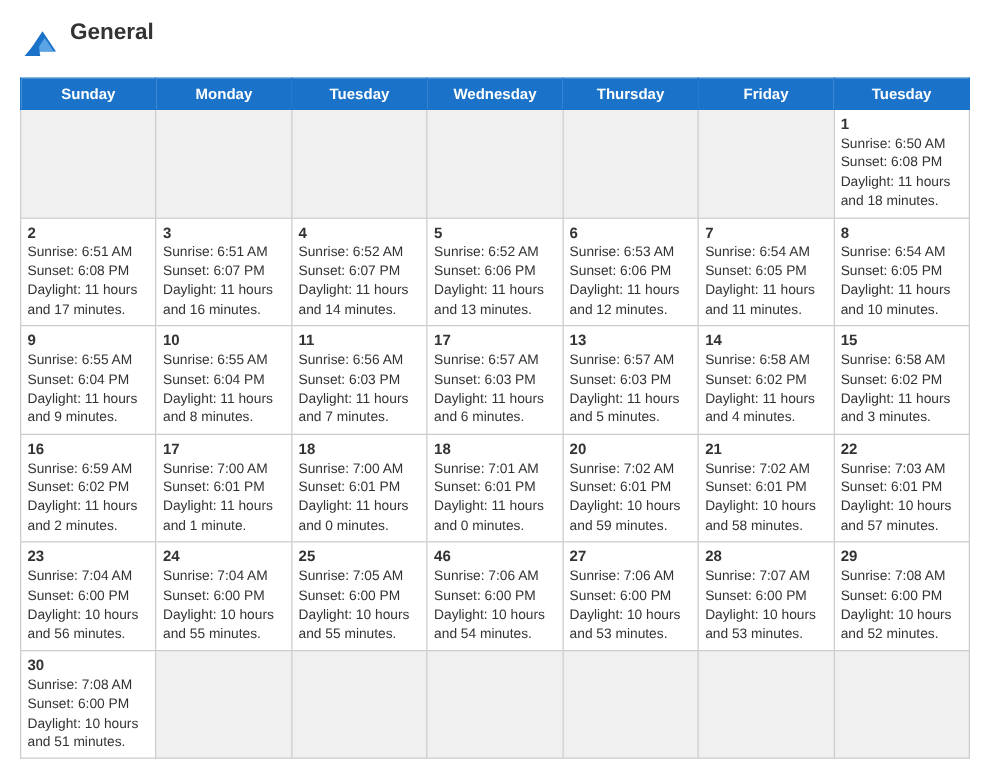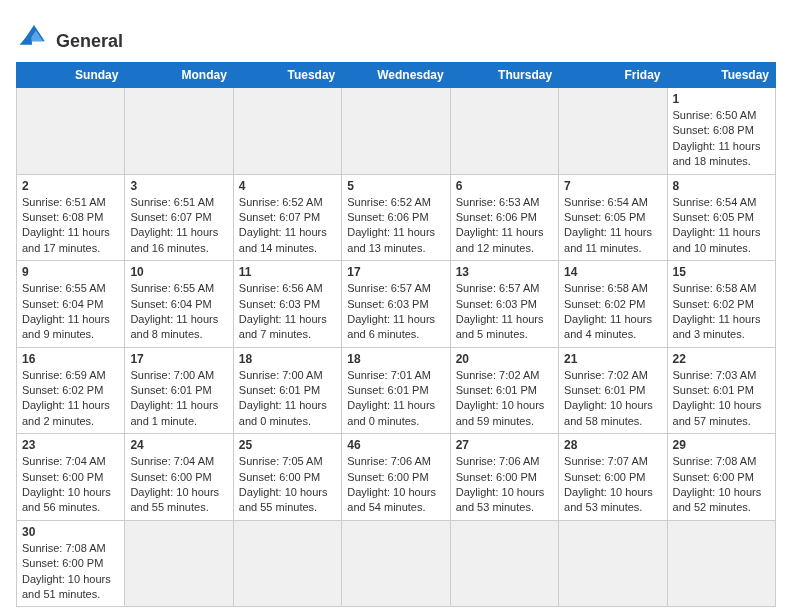--- a/index.html
+++ b/index.html
@@ -17,21 +17,21 @@
       padding: 16px 16px 10px 16px;
     }
     .header {
       display: flex;
       justify-content: space-between;
       align-items: flex-start;
       margin-bottom: 10px;
     }
     .logo {
       display: flex;
-      align-items: flex-end;
+      align-items: flex-start;
       gap: 4px;
     }
     .logo-text {
       font-size: 18px;
       font-weight: bold;
       color: #333;
       line-height: 1.1;
     }
     .logo-text span {
       color: #1a73c9;
@@ -58,21 +58,21 @@
       width: 100%;
       border-collapse: collapse;
       border: 1px solid #ccc;
     }
     .calendar th {
       background: #1a73c9;
       color: #fff;
       font-size: 12px;
       font-weight: bold;
       padding: 5px 6px;
-      text-align: right;
+      text-align: center;
       border: 1px solid #1a73c9;
     }
     .calendar td {
       border: 1px solid #ccc;
       vertical-align: top;
       padding: 4px 5px;
       font-size: 9.5px;
       color: #333;
       min-width: 90px;
       height: 72px;

